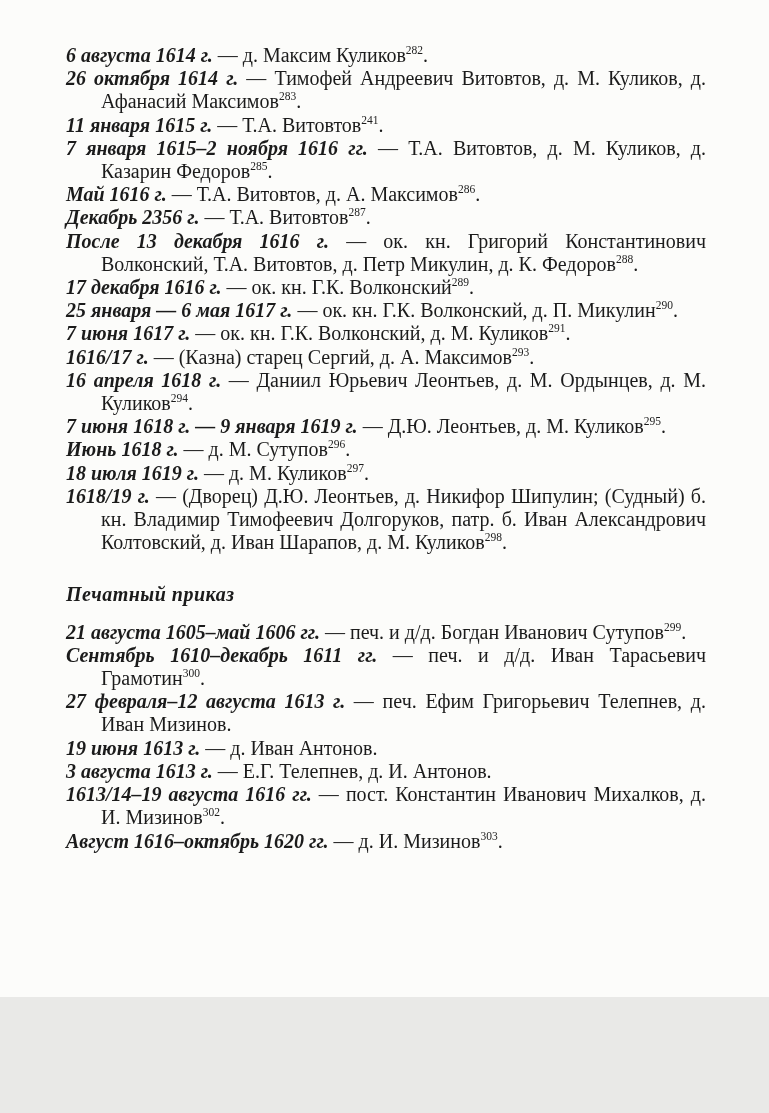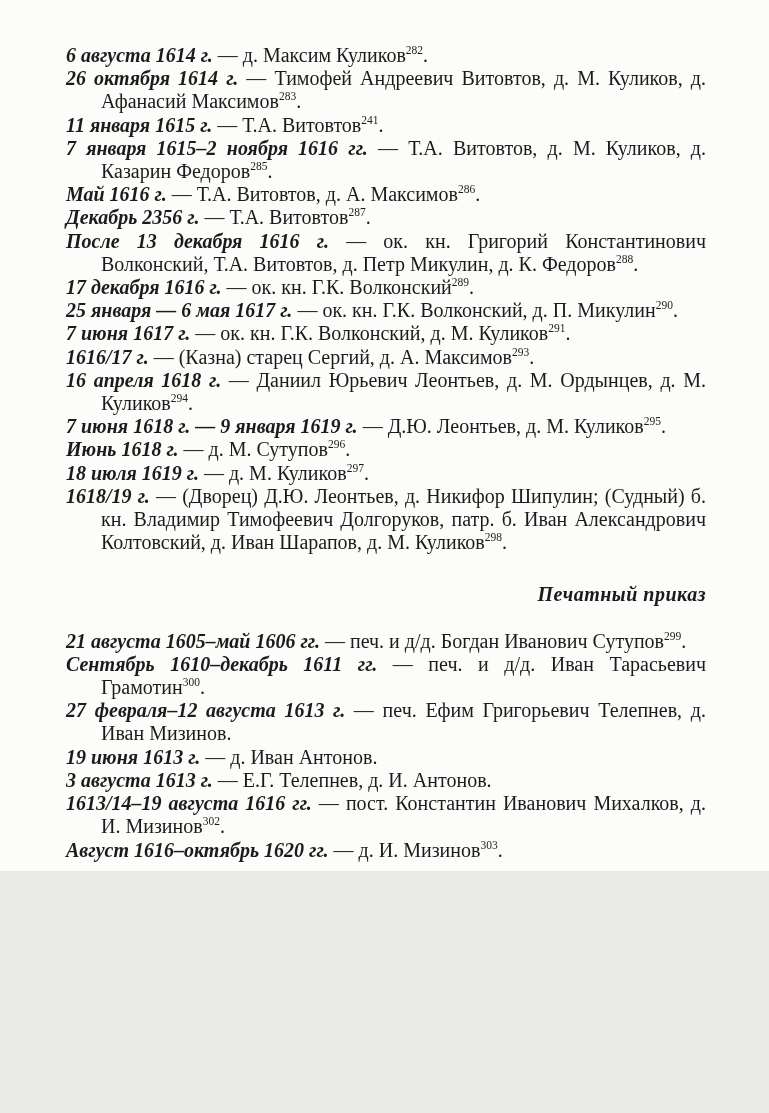--- a/index.html
+++ b/index.html
@@ -3,21 +3,21 @@
 <meta charset="utf-8">
 <style>
   html, body {
     margin: 0;
     padding: 0;
     background: #e9e9e7;
   }
   .page {
     position: relative;
     width: 769px;
-    height: 871px;
+    height: 997px;
     margin: 0 auto;
     background: #fcfcfa;
     color: #1b1b1b;
     font-family: "Liberation Serif", serif;
     overflow: hidden;
   }
   .text-block {
     position: absolute;
     left: 66px;
     top: 44px;
@@ -34,22 +34,22 @@
   .entry .date {
     font-weight: bold;
     font-style: italic;
   }
   .entry sup.fn {
     font-size: 11.5px;
     line-height: 0;
     vertical-align: super;
   }
   .section-heading {
-    margin: 29px 0 23px 0;
-    text-align: right;
+    margin: 29px 0 14px 0;
+    text-align: left;
     font-size: 20px;
     line-height: 23.2px;
     font-weight: bold;
     font-style: italic;
     letter-spacing: 0.5px;
   }
   .page-number {
     position: absolute;
     top: 1027px;
     right: 83px;

